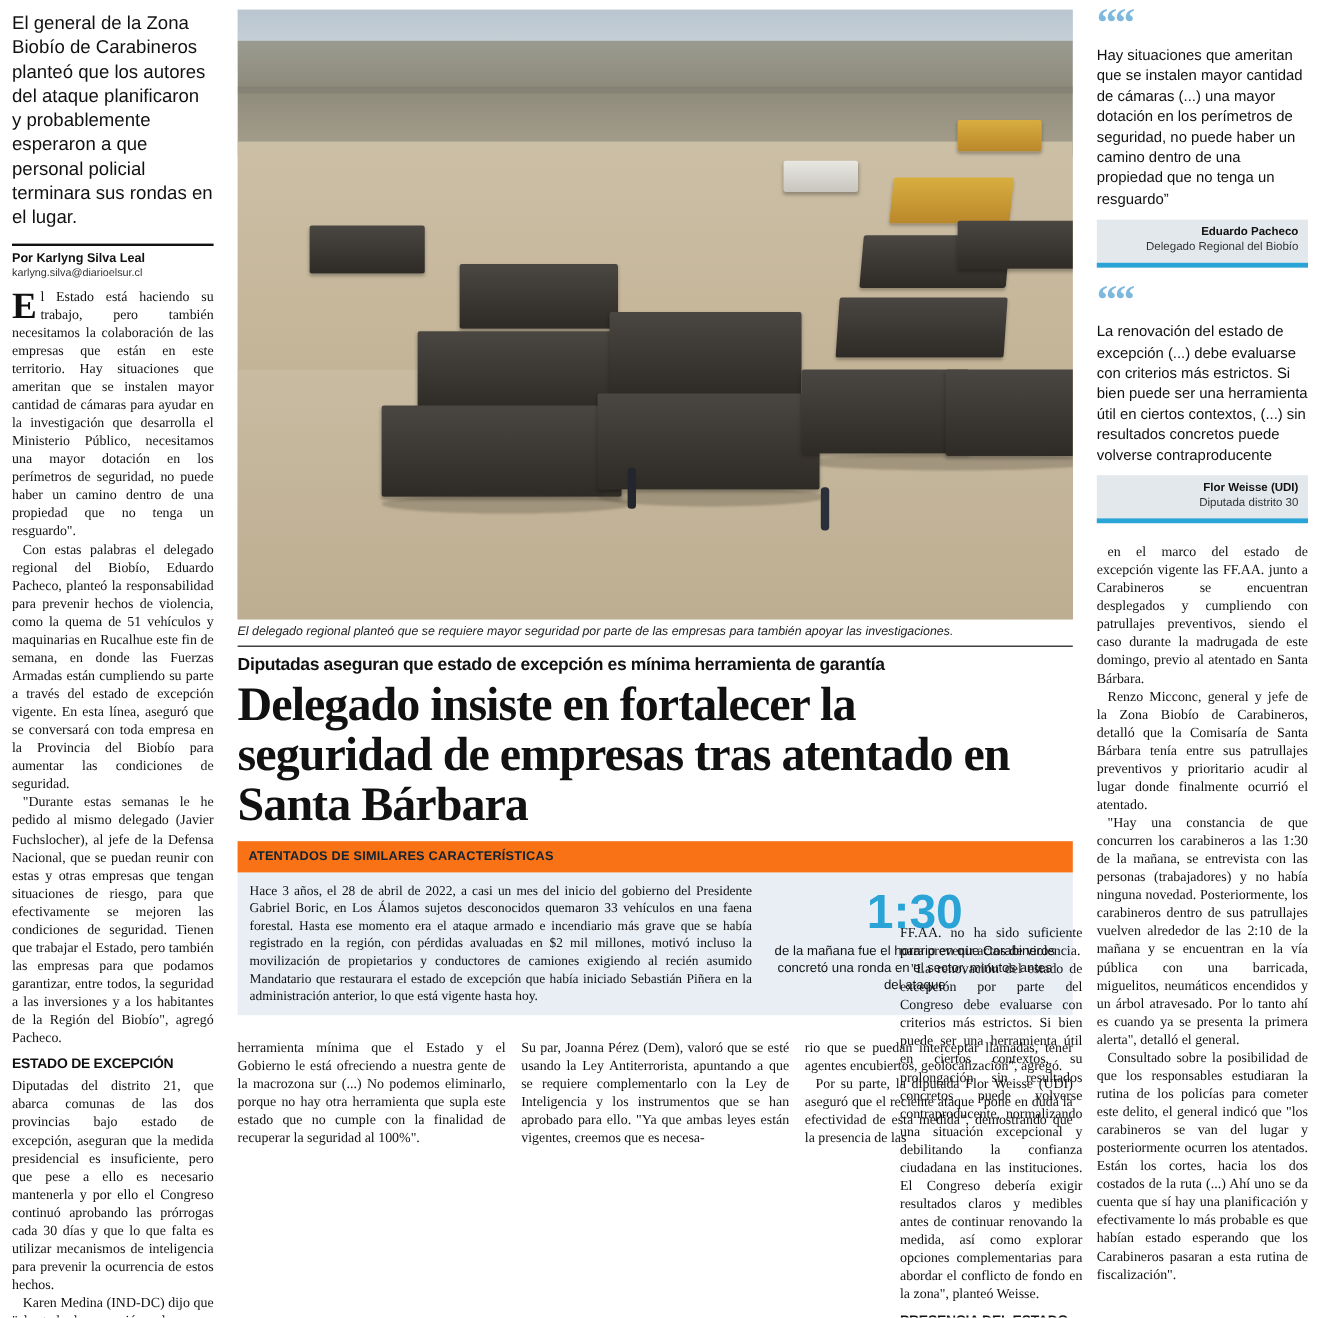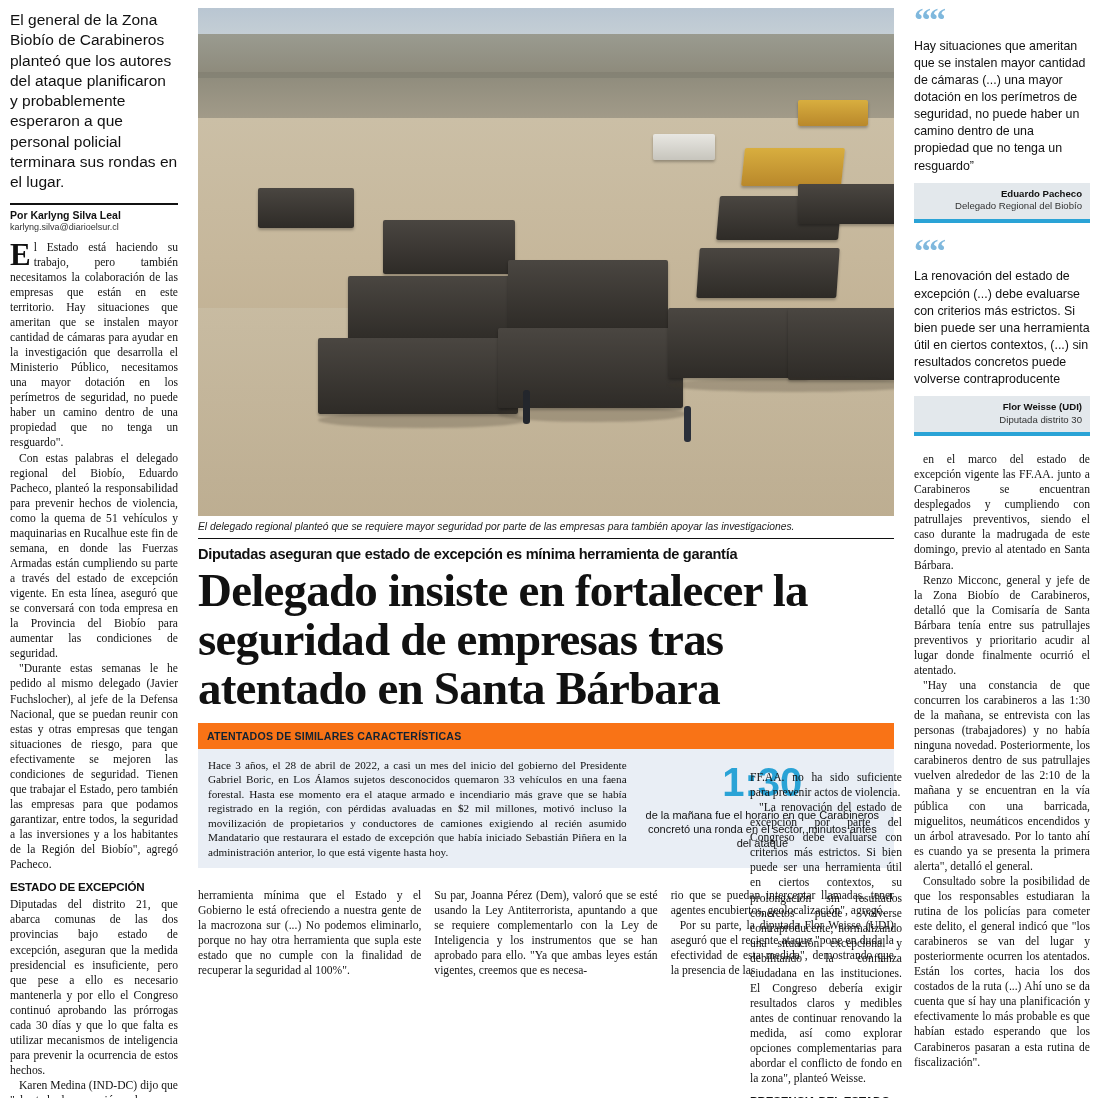--- a/index.html
+++ b/index.html
@@ -106,21 +106,21 @@
   .kicker {
     font-family:"Liberation Sans", sans-serif;
     font-weight:bold;
     font-size:14.6px;
     margin:7px 0 4px 0;
     letter-spacing:-0.3px;
   }
   .headline {
     font-family:"Liberation Serif", serif;
     font-weight:bold;
-    font-size:47px;
+    font-size:40px;
     line-height:1.04;
     letter-spacing:-0.8px;
     margin:2px 12px 10px 0;
   }
 
   
   .info-box {
     background:#e9eef5;
     padding:0 0 8px 0;
     margin:6px 0 10px 0;

